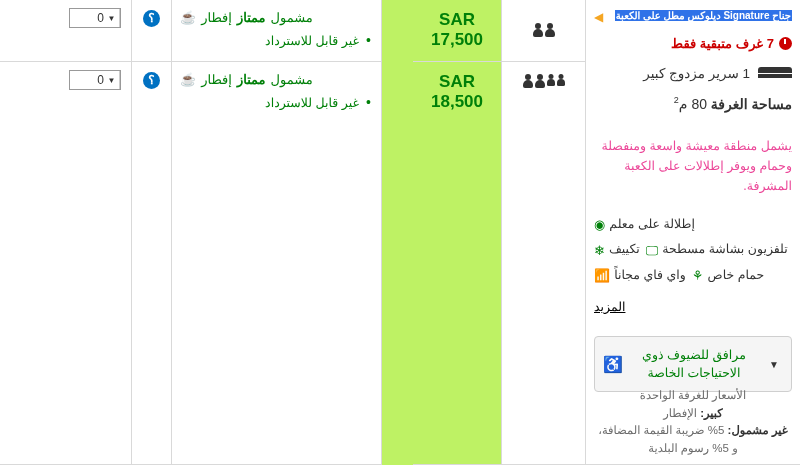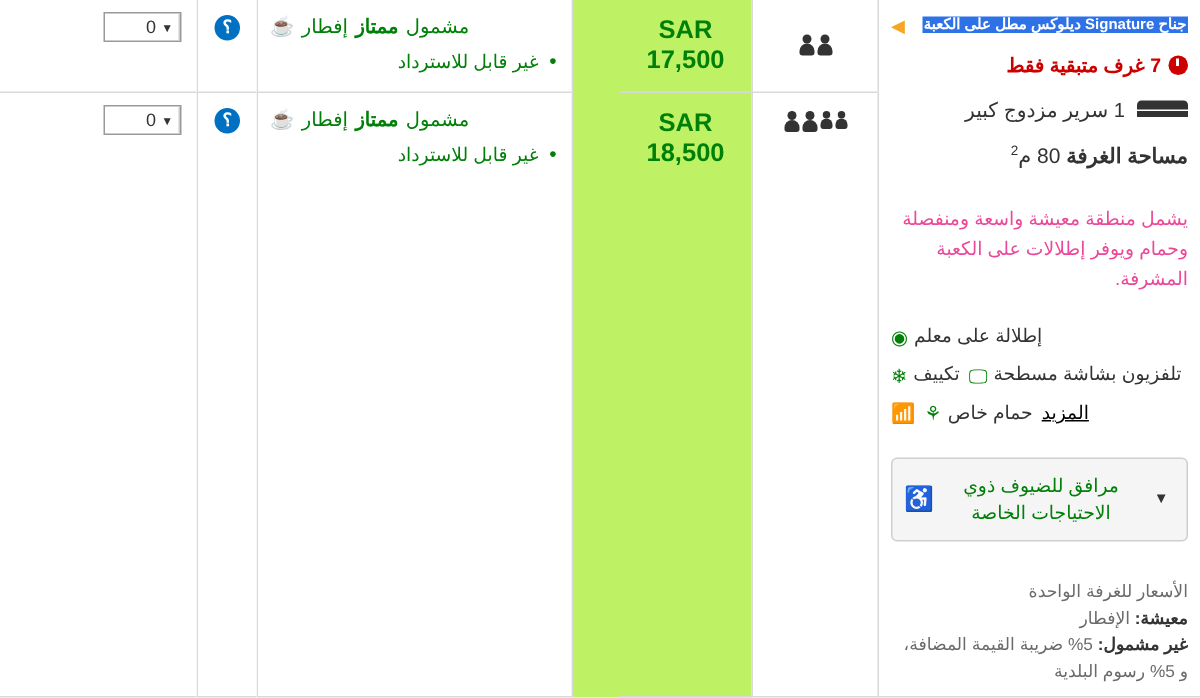--- a/index.html
+++ b/index.html
@@ -234,21 +234,21 @@
     flex: 0 0 auto;
   }
   .price-notes {
     position: absolute;
     bottom: 6px;
     right: 8px;
     left: 8px;
     color: #6b6b6b;
     font-size: 11.5px;
     line-height: 1.55;
-    text-align: right;
+    text-align: center;
   }
   .price-notes b { color: #333; }
 
   
   .occ-cell {
     display: flex;
     align-items: center;
     justify-content: center;
     gap: 1px;
   }
@@ -420,39 +420,40 @@
             <span>تكييف</span>
           </span>
           <span class="fac-item">
             <span class="fac-icon">🖵</span>
             <span>تلفزيون بشاشة مسطحة</span>
           </span>
         </div>
         <div class="fac-row">
           <span class="fac-item">
             <span class="fac-icon">📶</span>
+            <span>واي فاي مجاناً</span>
           </span>
           <span class="fac-item">
             <span class="fac-icon">⚘</span>
             <span>حمام خاص</span>
           </span>
           <span class="more-link">المزيد</span>
         </div>
       </div>
 
       <div class="access-box">
         <span class="access-caret">▼</span>
         <span class="access-text">مرافق للضيوف ذوي الاحتياجات الخاصة</span>
         <span class="access-icon">♿</span>
       </div>
 
       <div class="price-notes">
         <div>الأسعار للغرفة الواحدة</div>
         <div>
-          <b>معيشة:</b>
+          <b>كبير:</b>
           <span>الإفطار</span>
         </div>
         <div>
           <b>غير مشمول:</b>
           <span>5% ضريبة القيمة المضافة، و 5% رسوم البلدية</span>
         </div>
       </div>
     </div>
 
     <div class="col-occupancy stack-col">

